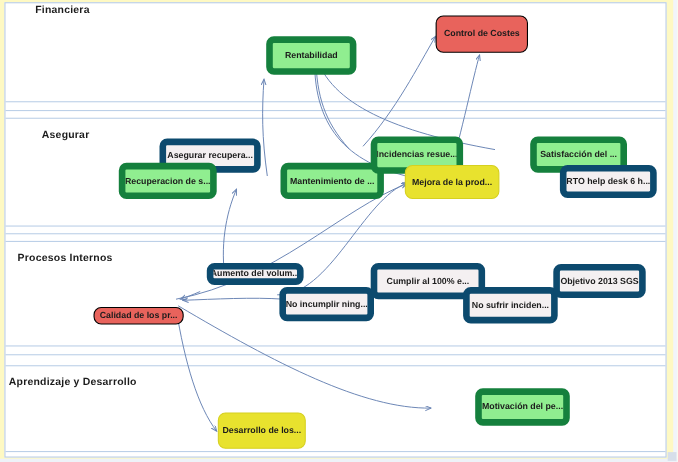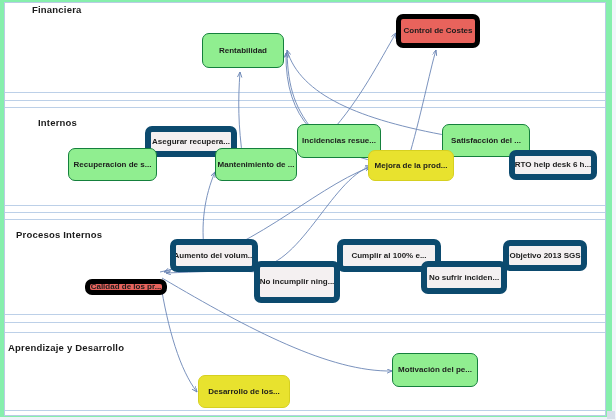--- a/index.html
+++ b/index.html
@@ -11,21 +11,21 @@
     width: 616px;
     height: 420px;
     font-family: "Liberation Sans", sans-serif;
     overflow: hidden;
   }
 
   #canvas {
     position: relative;
     width: 616px;
     height: 420px;
-    background: #86efac;
+    background: #fef9c3;
   }
 
   
   .frame {
     position: absolute;
     left: 4px;
     top: 2px;
     width: 602px;
     height: 414px;
     border: 1px solid #b9cce4;
@@ -74,25 +74,26 @@
     font-size: 8px;
     font-weight: bold;
     color: #1c1c1c;
     padding: 0 5px;
     line-height: 1.15;
     overflow: hidden;
     white-space: nowrap;
   }
   .node.green {
     background: #90ee90;
-    border: 1px solid #15803d;
+    border: 6px solid #15803d;
+    margin-left: 40px;
   }
   .node.red {
     background: #e8635c;
-    border: 5px solid #000000;
+    border: 1px solid #000000;
   }
   .node.yellow {
     background: #e8e22e;
     border: 1px solid #d6d020;
   }
   .node.plain {
     background: #f4f0f1;
     border: 6px solid #0c4a6e;
     font-weight: bold;
   }
@@ -174,54 +175,54 @@
 
       <path d="M160,280 C168,330 180,370 197,392"></path>
 
       <path d="M162,278 C250,330 330,372 392,371"></path>
 
       <path d="M258,272 C230,270 195,272 166,273"></path>
     </g>
   </svg>
 
   <div class="band-label" style="left:32px; top:4px">Financiera</div>
-  <div class="band-label" style="left:38px; top:117px">Internos</div>
+  <div class="band-label" style="left:38px; top:117px">Asegurar</div>
   <div class="band-label" style="left:16px; top:229px">Procesos Internos</div>
   <div class="band-label" style="left:8px; top:342px">Aprendizaje y Desarrollo</div>
 
   <div class="node green" style="left:202px; top:33px; width:82px; height:35px">Rentabilidad</div>
 
   <div class="node red" style="left:396px; top:14px; width:84px; height:34px">Control de Costes</div>
 
   <div class="node plain" style="left:145px; top:126px; width:92px; height:31px">Asegurar recupera...</div>
 
   <div class="node green" style="left:68px; top:148px; width:89px; height:33px">Recuperacion de s...</div>
 
-  <div class="node green" style="left:215px; top:148px; width:82px; height:33px">Mantenimiento de ...</div>
+  <div class="node green" style="left:215px; top:148px; width:94px; height:33px">Mantenimiento de ...</div>
 
   <div class="node green" style="left:297px; top:124px; width:84px; height:34px">Incidencias resue...</div>
 
   <div class="node green" style="left:442px; top:124px; width:88px; height:33px">Satisfacción del ...</div>
 
   <div class="node yellow" style="left:368px; top:150px; width:86px; height:31px">Mejora de la prod...</div>
 
   <div class="node plain" style="left:509px; top:150px; width:88px; height:30px">RTO help desk 6 h...</div>
 
-  <div class="node plain" style="left:170px; top:239px; width:88px; height:33px">Aumento del volum...</div>
+  <div class="node plain" style="left:188px; top:239px; width:88px; height:20px">Aumento del volum...</div>
 
   <div class="node red" style="left:85px; top:279px; width:82px; height:16px">Calidad de los pr...</div>
 
-  <div class="node plain" style="left:254px; top:261px; width:86px; height:42px">No incumplir ning...</div>
+  <div class="node plain" style="left:254px; top:261px; width:86px; height:31px">No incumplir ning...</div>
 
   <div class="node plain" style="left:337px; top:239px; width:104px; height:33px">Cumplir al 100% e...</div>
 
   <div class="node plain" style="left:421px; top:261px; width:86px; height:33px">No sufrir inciden...</div>
 
   <div class="node plain" style="left:503px; top:240px; width:84px; height:31px">Objetivo 2013 SGS</div>
 
-  <div class="node yellow" style="left:198px; top:375px; width:92px; height:33px">Desarrollo de los...</div>
+  <div class="node yellow" style="left:198px; top:375px; width:80px; height:33px">Desarrollo de los...</div>
 
   <div class="node green" style="left:392px; top:353px; width:86px; height:34px">Motivación del pe...</div>
 
   <div class="scroll-right"></div>
   <div class="scroll-bottom"></div>
   <div class="corner-nub"></div>
 </div>
 
 </body></html>

